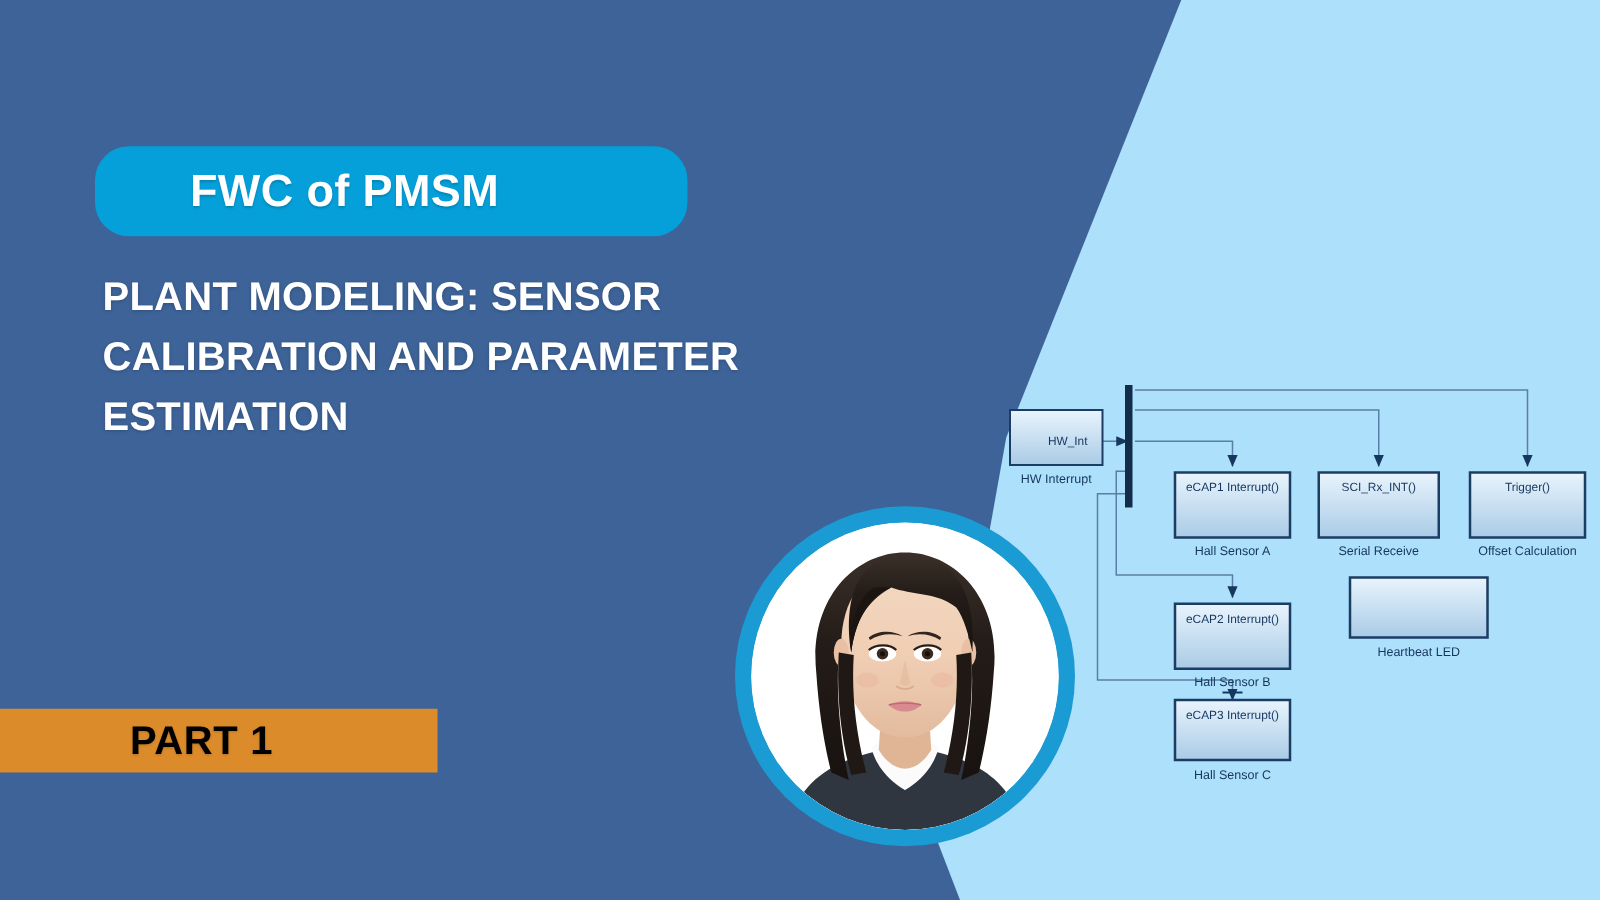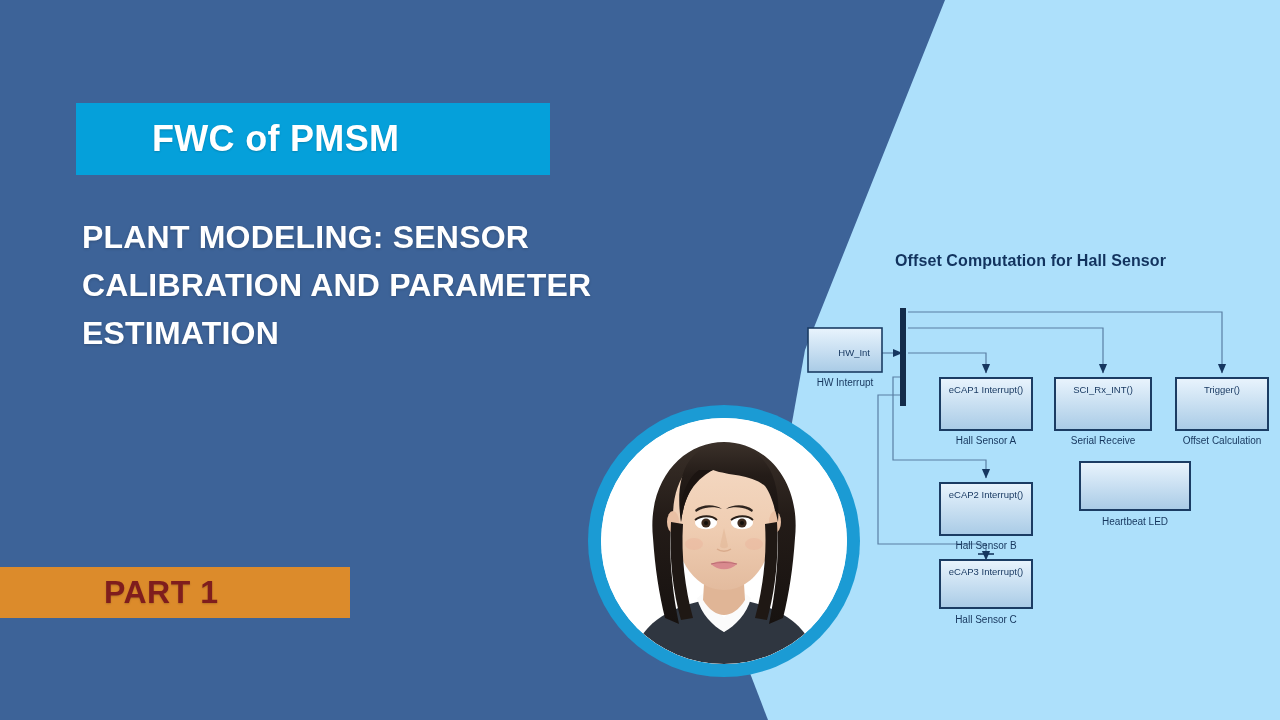--- a/index.html
+++ b/index.html
@@ -13,24 +13,24 @@
   
   #right-panel{
     position:absolute; left:0; top:0; width:1280px; height:720px;
     background:#ade0fb;
     -webkit-clip-path: polygon(945px 0px, 1280px 0px, 1280px 720px, 768px 720px, 748px 668px, 805px 350px);
     clip-path: polygon(945px 0px, 1280px 0px, 1280px 720px, 768px 720px, 748px 668px, 805px 350px);
   }
 
   
   #badge{
-    position:absolute; left:76px; top:103px;
+    position:absolute; left:76px; top:117px;
     width:474px; height:72px;
     background:#05A0DA;
-    display:flex; align-items:center;
+    display:flex; align-items:center;border-radius:27px;
   }
   #badge-label{
     color:#ffffff; font-size:36px; font-weight:bold;
     letter-spacing:.3px; padding-left:76px;
     text-shadow:0 1px 2px rgba(0,0,0,.18);
   }
 
   #main-title{
     position:absolute; left:82px; top:213px;
     width:640px;
@@ -40,21 +40,21 @@
     text-shadow:0 1px 3px rgba(0,0,0,.2);
   }
 
   #part-banner{
     position:absolute; left:0px; top:567px;
     width:350px; height:51px;
     background:#DC8B2B;
     display:flex; align-items:center;
   }
   #part-label{
-    color:#7f1d1d; font-size:32px; font-weight:bold;
+    color:#000000; font-size:32px; font-weight:bold;
     letter-spacing:.5px; padding-left:104px;
     text-shadow:0 1px 2px rgba(0,0,0,.18);
   }
 
   
   #avatar{
     position:absolute; left:588px; top:405px;
     width:272px; height:272px; border-radius:50%;
     background:#1B9BD4;
     padding:13px;
@@ -157,21 +157,20 @@
         <path d="M110 146 C117 144 129 144 136 146" stroke="#b96c71" stroke-width="1.1" fill="none"></path>
 
         <ellipse cx="93" cy="126" rx="9" ry="6" fill="#eab49c" opacity=".45"></ellipse>
         <ellipse cx="153" cy="126" rx="9" ry="6" fill="#eab49c" opacity=".45"></ellipse>
       </g>
     </svg>
   </div>
 </div>
 
 <div id="diagram">
-  <div id="diagram-title">Offset Computation for Hall Sensor</div>
 
   <svg id="diagram-svg" width="480" height="390" viewBox="0 0 480 390">
     <defs>
       <linearGradient id="blkg" x1="0" y1="0" x2="0" y2="1">
         <stop offset="0%" stop-color="#e9f4fd"></stop>
         <stop offset="100%" stop-color="#a9cbe6"></stop>
       </linearGradient>
       <marker id="arw" markerWidth="9" markerHeight="9" refX="7.5" refY="4" orient="auto">
         <path d="M0,0.6 L8,4 L0,7.4 Z" fill="#163760"></path>
       </marker>

